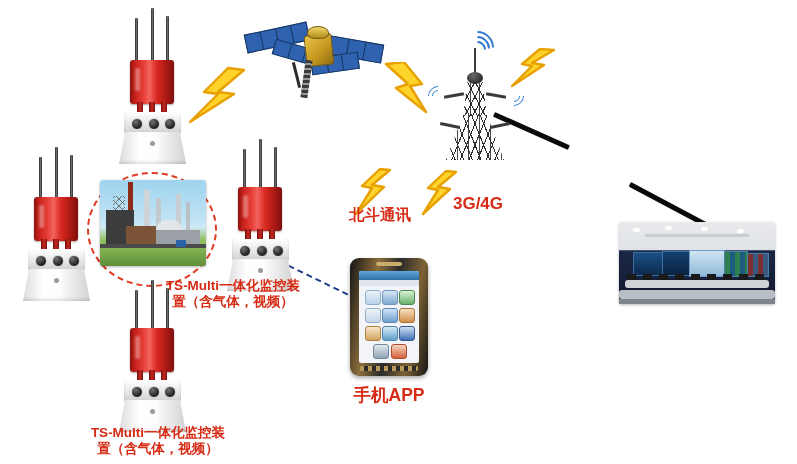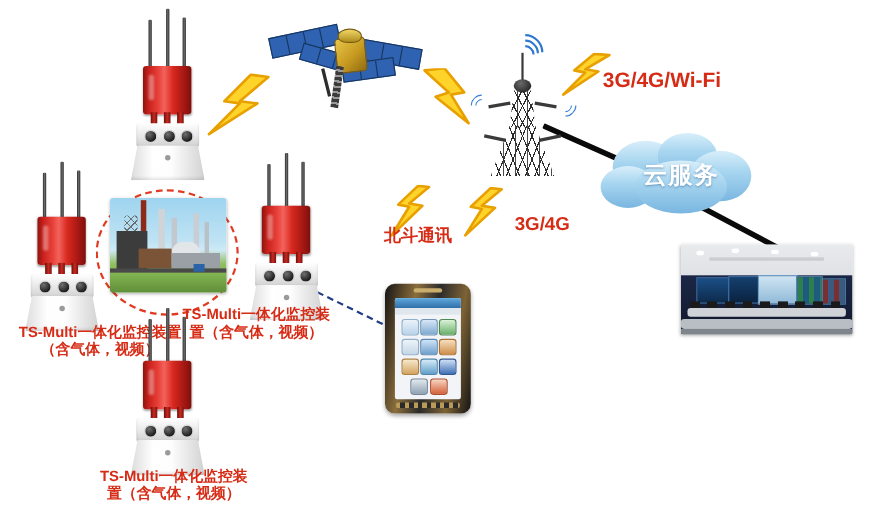--- a/index.html
+++ b/index.html
@@ -148,39 +148,20 @@
     <div class="abs" style="left:58px;top:74px;width:20px;height:3px;background:#3a3a3a;transform:rotate(10deg);"></div>
     <div class="abs" style="left:12px;top:104px;width:20px;height:3px;background:#3a3a3a;transform:rotate(12deg);"></div>
     <div class="abs" style="left:62px;top:104px;width:20px;height:3px;background:#3a3a3a;transform:rotate(-12deg);"></div>
 
     <div class="wave" style="left:4px;top:70px;width:10px;height:10px;transform:rotate(-45deg);"></div>
     <div class="wave" style="left:0px;top:66px;width:18px;height:18px;transform:rotate(-45deg);"></div>
     <div class="wave" style="left:80px;top:70px;width:10px;height:10px;transform:rotate(135deg);"></div>
     <div class="wave" style="left:76px;top:66px;width:18px;height:18px;transform:rotate(135deg);"></div>
   </div>
 
-  <div class="cloud-wrap" style="left:541px;top:118px;width:156px;height:82px;">
-    <svg width="156" height="82" viewBox="0 0 156 82">
-      <defs>
-        <linearGradient id="cg" x1="0" y1="0" x2="0" y2="1">
-          <stop offset="0%" stop-color="#d8eefa"></stop>
-          <stop offset="40%" stop-color="#a8d6f0"></stop>
-          <stop offset="100%" stop-color="#7ab6e0"></stop>
-        </linearGradient>
-      </defs>
-      <g fill="url(#cg)">
-        <ellipse cx="46" cy="34" rx="30" ry="24"></ellipse>
-        <ellipse cx="84" cy="24" rx="27" ry="21"></ellipse>
-        <ellipse cx="114" cy="42" rx="28" ry="23"></ellipse>
-        <ellipse cx="30" cy="52" rx="25" ry="19"></ellipse>
-        <ellipse cx="78" cy="52" rx="42" ry="24"></ellipse>
-      </g>
-    </svg>
-    <div class="cloud-txt" style="left:0;top:26px;width:156px;text-align:center;font-size:22px;">云服务</div>
-  </div>
 
   <div class="circlewrap" style="left:87px;top:172px;width:130px;height:115px;"></div>
   <div class="photo" style="left:100px;top:180px;width:106px;height:86px;border-radius:3px;box-shadow:0 1px 3px rgba(0,0,0,.3);">
     <div class="ref">
 
       <div class="ref-b" style="left:28px;top:2px;width:5px;height:56px;background:#8e2a18;"></div>
       <div class="ref-b" style="left:44px;top:10px;width:6px;height:52px;background:#cfd4d8;"></div>
       <div class="ref-b" style="left:56px;top:18px;width:5px;height:44px;background:#c2c8cd;"></div>
       <div class="ref-b" style="left:76px;top:14px;width:5px;height:48px;background:#c8ced3;"></div>
       <div class="ref-b" style="left:86px;top:22px;width:4px;height:40px;background:#b9c0c6;"></div>
@@ -300,22 +281,20 @@
     <div class="dev-neck" style="left:27px;top:94px;width:6px;height:13px;"></div>
     <div class="dev-neck" style="left:39px;top:94px;width:6px;height:13px;"></div>
     <div class="dev-neck" style="left:51px;top:94px;width:6px;height:13px;"></div>
     <div class="dev-ring" style="left:14px;top:104px;width:57px;height:22px;"></div>
     <div class="dev-port" style="left:21px;top:110px;width:10px;height:10px;"></div>
     <div class="dev-port" style="left:38px;top:110px;width:10px;height:10px;"></div>
     <div class="dev-port" style="left:54px;top:110px;width:10px;height:10px;"></div>
     <div class="dev-cone" style="left:9px;top:124px;width:67px;height:32px;clip-path:polygon(9% 0,91% 0,100% 100%,0 100%);"></div>
     <div class="dev-dot" style="left:40px;top:133px;width:5px;height:5px;"></div>
   </div>
-  <div class="lbl" style="left:0px;top:294px;width:182px;font-size:13.5px;">TS-Multi一体化监控装置
-（含气体，视频）</div>
 
   <div class="device" style="left:218px;top:135px;width:84px;height:160px;">
     <div class="dev-ant" style="left:25px;top:14px;width:3px;height:44px;"></div>
     <div class="dev-ant" style="left:41px;top:4px;width:3px;height:54px;"></div>
     <div class="dev-ant" style="left:56px;top:12px;width:3px;height:46px;"></div>
     <div class="dev-body" style="left:20px;top:52px;width:44px;height:44px;"></div>
     <div class="dev-neck" style="left:27px;top:94px;width:6px;height:13px;"></div>
     <div class="dev-neck" style="left:39px;top:94px;width:6px;height:13px;"></div>
     <div class="dev-neck" style="left:51px;top:94px;width:6px;height:13px;"></div>
     <div class="dev-ring" style="left:14px;top:104px;width:57px;height:22px;"></div>
@@ -340,22 +319,22 @@
     <div class="dev-port" style="left:21px;top:110px;width:10px;height:10px;"></div>
     <div class="dev-port" style="left:38px;top:110px;width:10px;height:10px;"></div>
     <div class="dev-port" style="left:54px;top:110px;width:10px;height:10px;"></div>
     <div class="dev-cone" style="left:9px;top:124px;width:67px;height:32px;clip-path:polygon(9% 0,91% 0,100% 100%,0 100%);"></div>
     <div class="dev-dot" style="left:40px;top:133px;width:5px;height:5px;"></div>
   </div>
   <div class="lbl" style="left:62px;top:425px;width:192px;font-size:13.5px;">TS-Multi一体化监控装
 置（含气体，视频）</div>
 
 
-  <div class="lbl" style="left:548px;top:62px;width:160px;font-size:19px;text-align:left;">3G/4G/Wi-Fi</div>
 
   <div class="lbl" style="left:349px;top:206px;width:104px;font-size:15.5px;text-align:left;">北斗通讯</div>
 
-  <div class="lbl" style="left:438px;top:194px;width:80px;font-size:17px;text-align:right;">3G/4G</div>
-
-
+  <div class="lbl" style="left:438px;top:194px;width:80px;font-size:17px;text-align:center;">3G/4G</div>
+
+
+  <div class="lbl" style="left:334px;top:385px;width:110px;font-size:17.5px;">手机APP</div>
 
 
 </div>
 
 </body></html>

